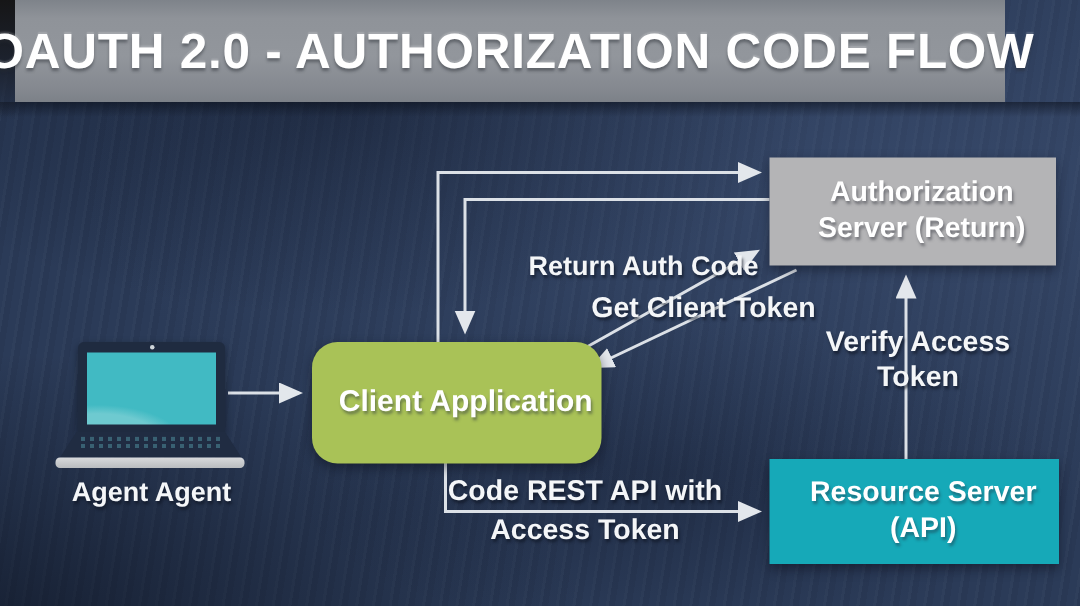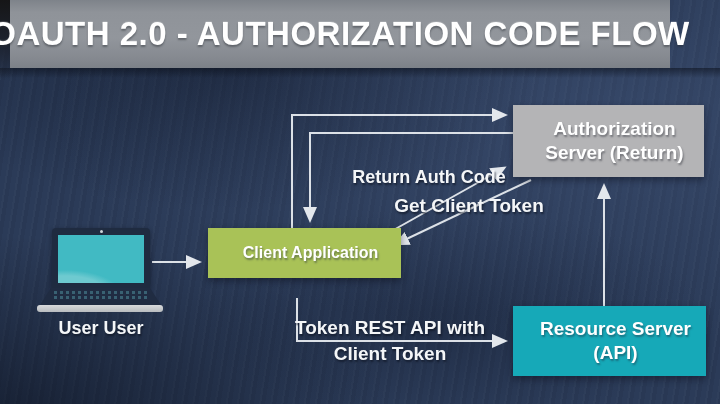--- a/index.html
+++ b/index.html
@@ -38,21 +38,21 @@
   }
   .node {
     position: absolute; display: flex; flex-direction: column;
     align-items: center; justify-content: center;
     color: #fff; font-weight: bold; text-align: center;
     box-shadow: 0 3px 7px rgba(8,12,22,.45);
     line-height: 1.25;
     padding-left: 12px;
   }
   .node .l1, .node .l2 { text-shadow: 1px 2px 2px rgba(30,40,58,.45); }
-  .client-app   { left: 208px; top: 228px; width: 181px; height: 50px; background: #a9c257; font-size: 16px; }
+  .client-app   { left: 208px; top: 228px; width: 181px; height: 81px; background: #a9c257; font-size: 20px; border-radius: 17px; }
   .auth-server  { left: 513px; top: 105px; width: 179px; height: 72px; background: #b4b4b6; font-size: 19px; }
   .auth-server .l1, .auth-server .l2 { text-shadow: 1px 2px 2px rgba(96,98,104,.8); }
   .resource-server { left: 513px; top: 306px; width: 181px; height: 70px; background: #16a9b8; font-size: 19px; }
 
   .edge-label {
     position: absolute; color: #f4f6f8; font-weight: bold; text-align: center;
     text-shadow: 1px 2px 2px rgba(12,18,32,.65); line-height: 1.3;
   }
   .lbl-get-auth    { left: 313px; top: 93px;  width: 200px; font-size: 18px; }
   .lbl-return-auth { left: 329px; top: 136px; width: 200px; font-size: 18px; margin-top: 30px; }
@@ -130,34 +130,38 @@
   <div class="laptop">
     <div class="lp-bezel">
       <div class="lp-cam"></div>
       <div class="lp-screen"></div>
     </div>
     <div class="lp-deck">
       <div class="lp-keys"></div>
     </div>
     <div class="lp-base"></div>
   </div>
-  <div class="edge-label lbl-user-agent">User User</div>
+  <div class="edge-label lbl-user-agent">Agent Agent</div>
 
   <div class="node client-app">
     <div class="l1">Client Application</div>
   </div>
   <div class="node auth-server">
     <div class="l1">Authorization</div>
     <div class="l2">Server (Return)</div>
   </div>
   <div class="node resource-server">
     <div class="l1">Resource Server</div>
     <div class="l2">(API)</div>
   </div>
 
   <div class="edge-label lbl-return-auth">Return Auth Code</div>
   <div class="edge-label lbl-get-token">Get Client Token</div>
   <div class="edge-label lbl-call-rest">
-    <div>Token REST API with</div>
-    <div>Client Token</div>
+    <div>Code REST API with</div>
+    <div>Access Token</div>
+  </div>
+  <div class="edge-label lbl-verify">
+    <div>Verify Access</div>
+    <div>Token</div>
   </div>
 
 </div>
 
 </body></html>

